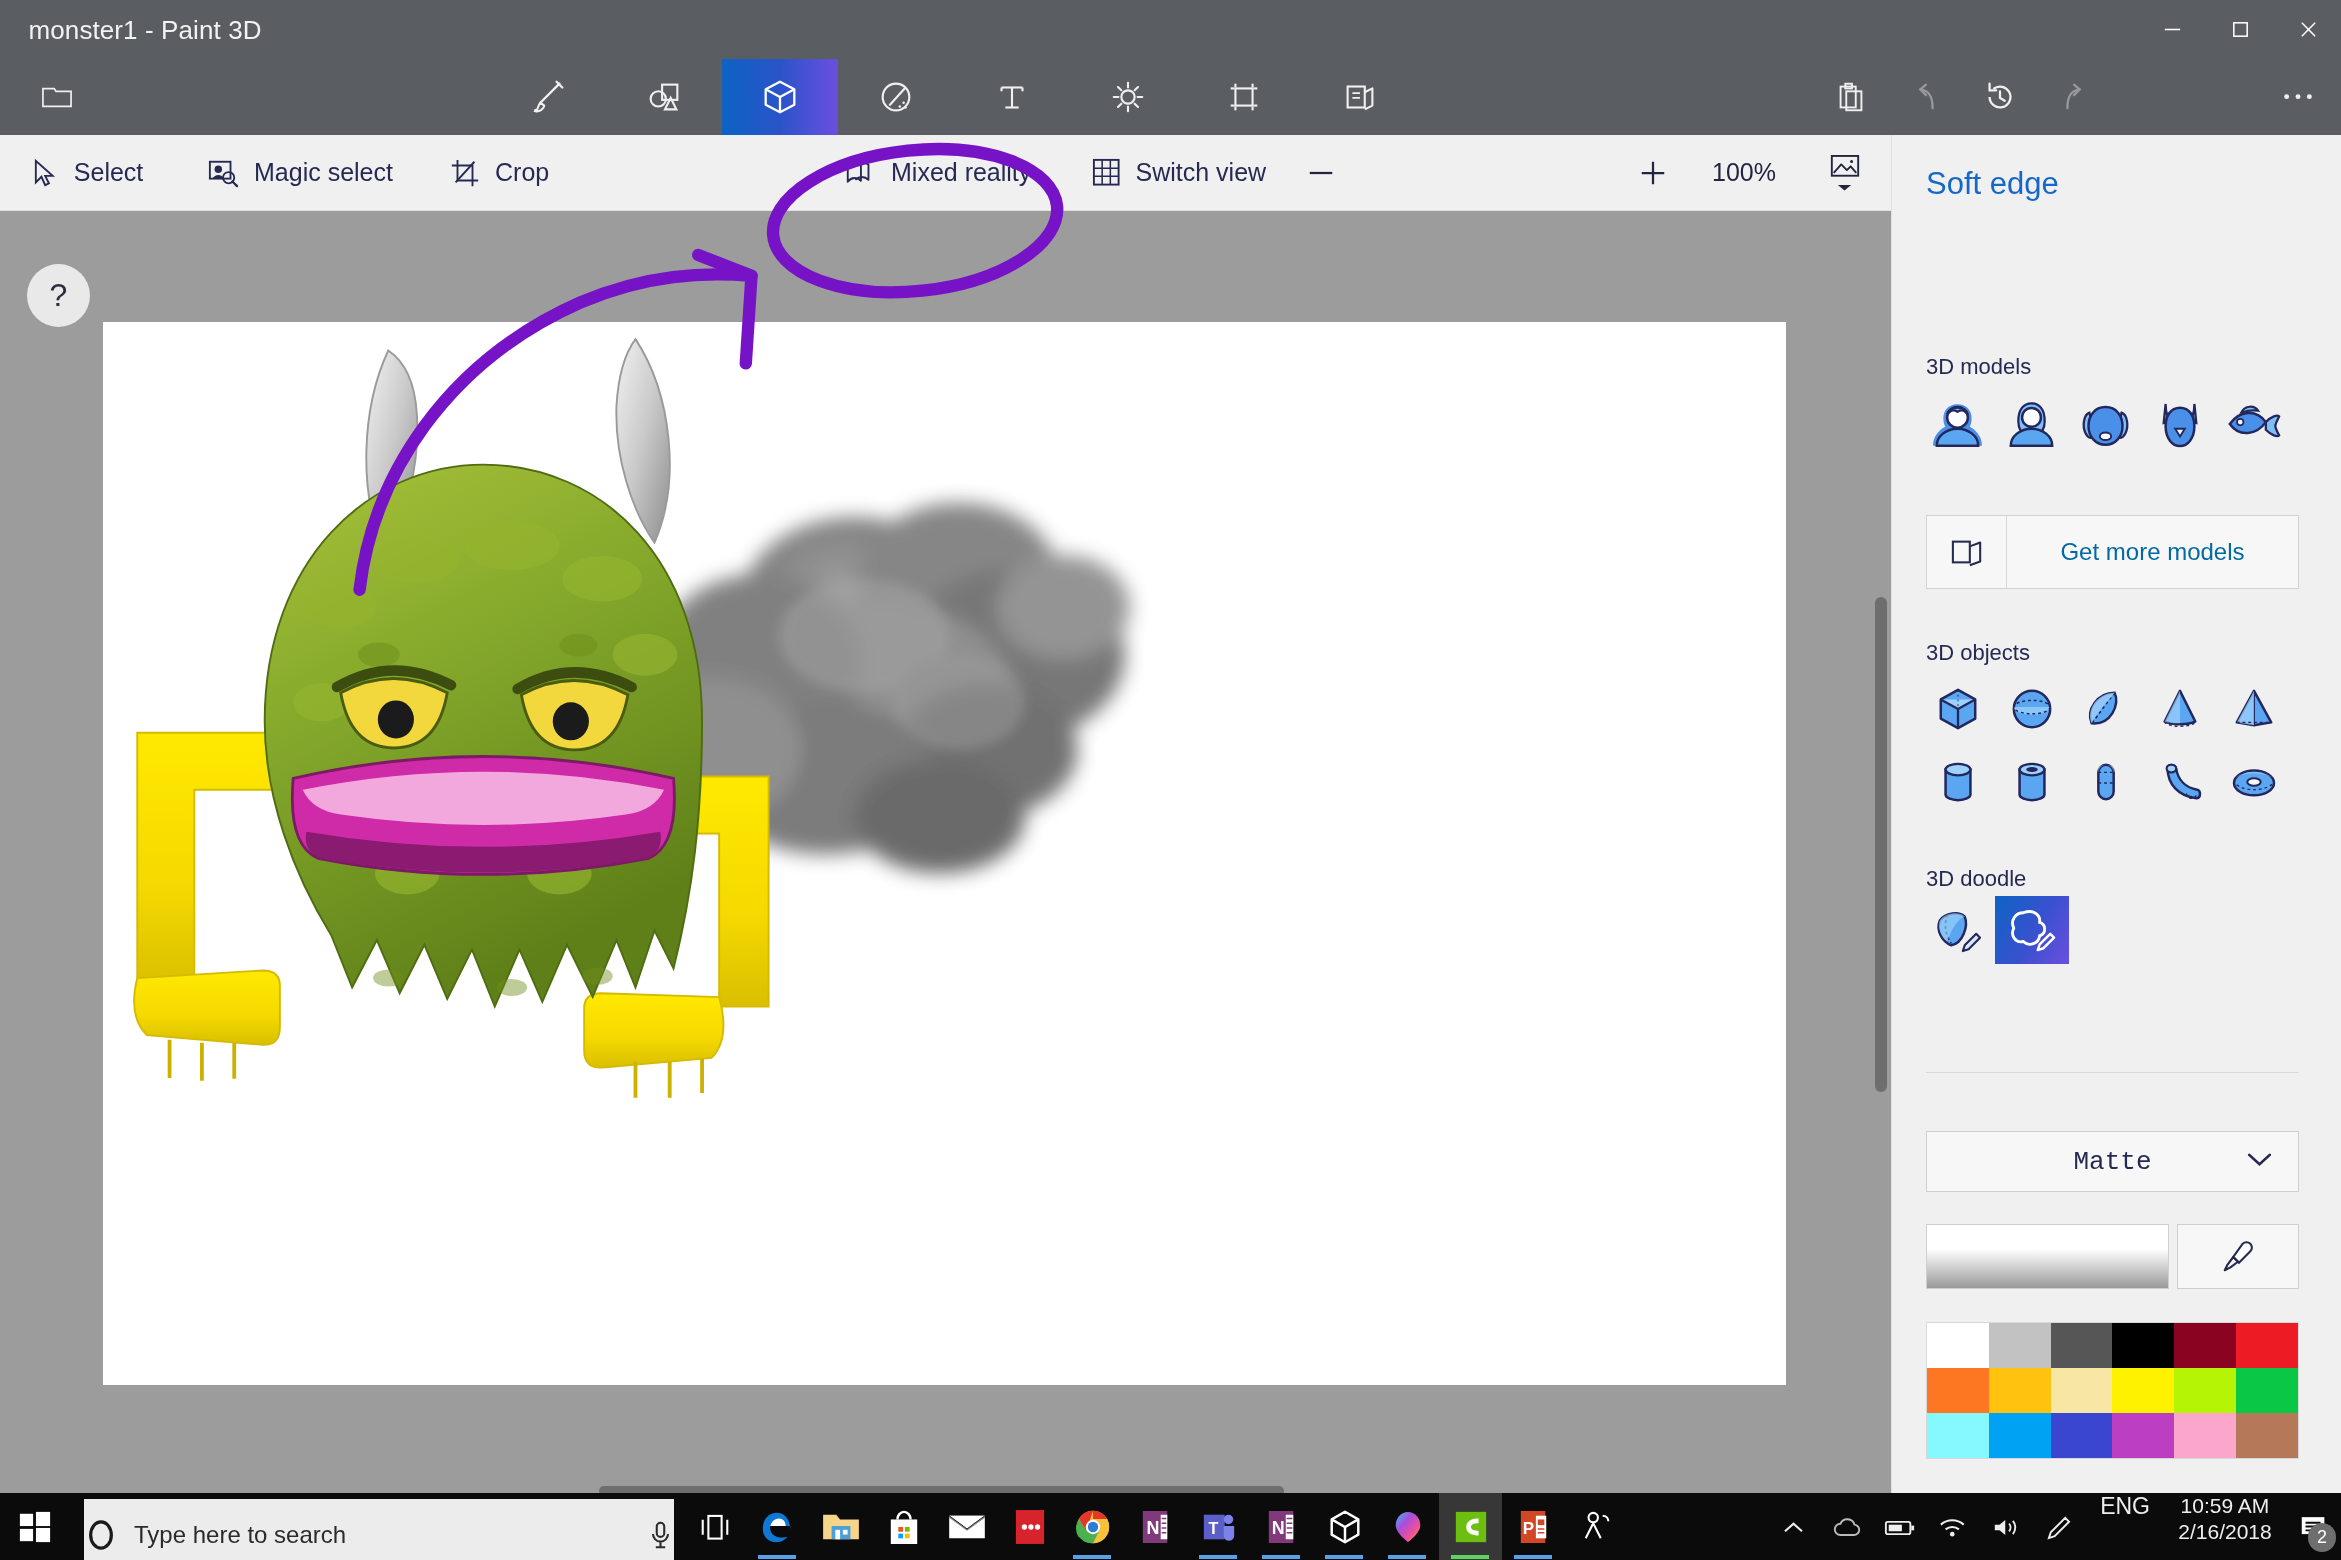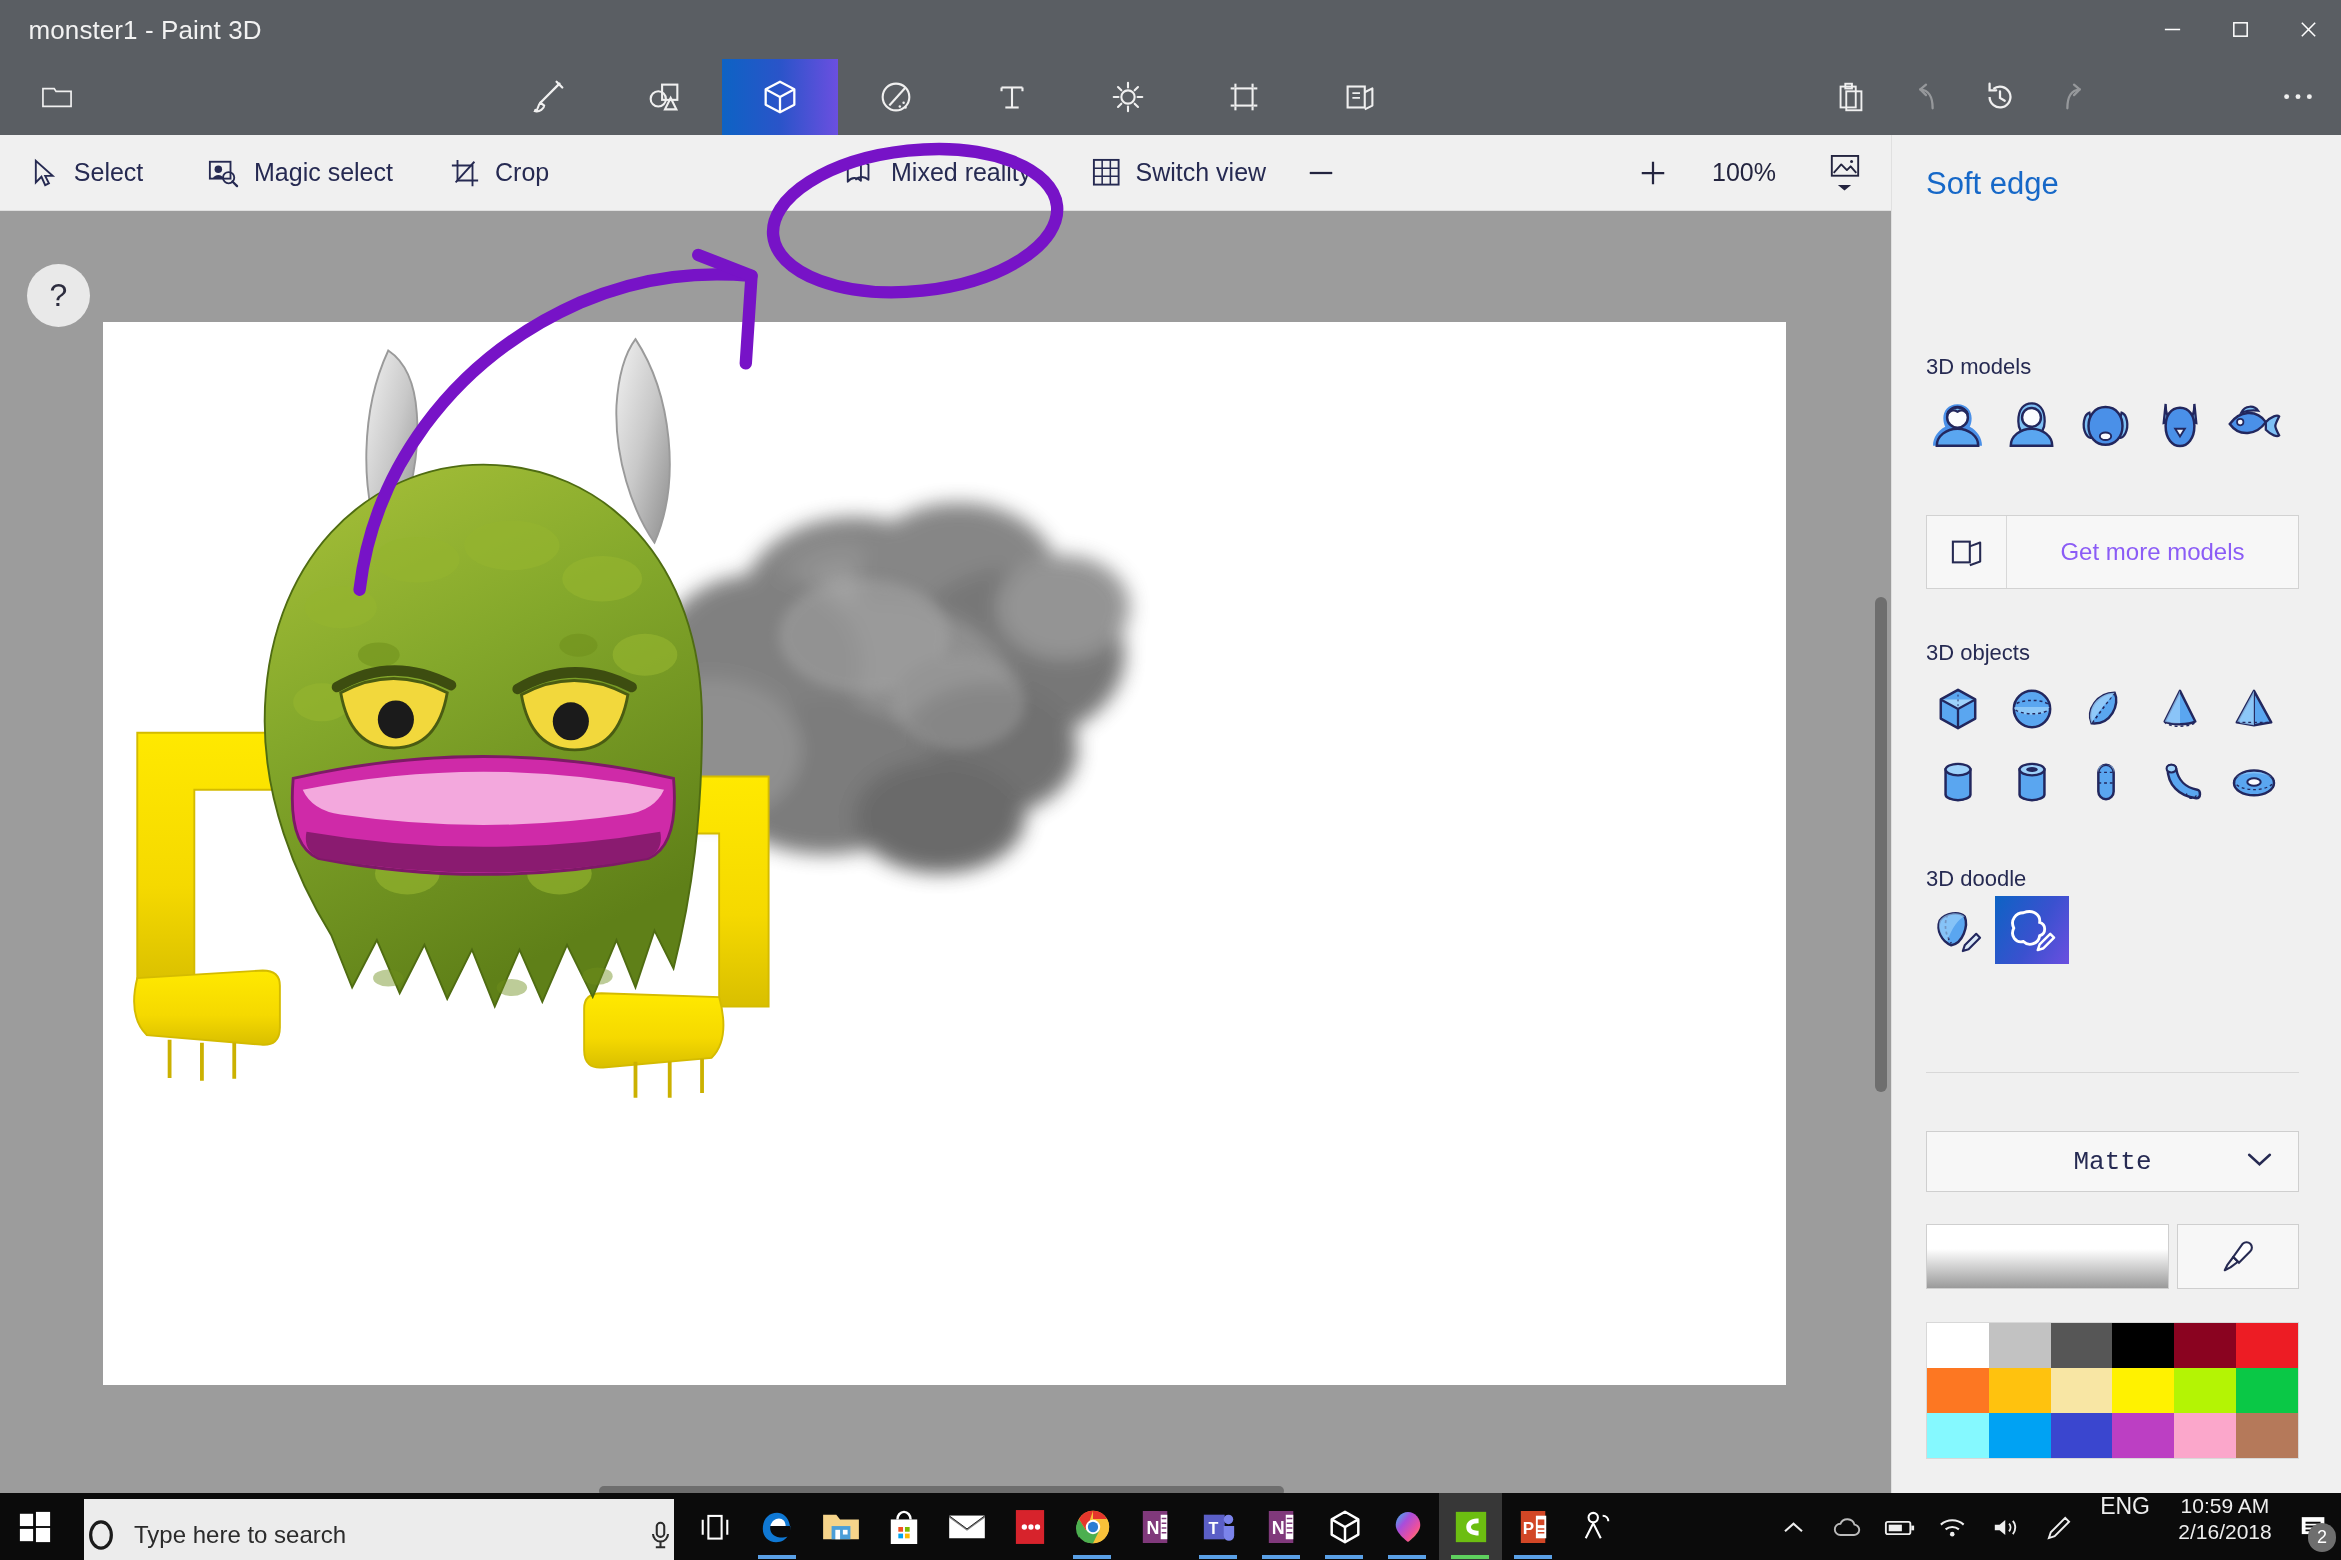--- a/index.html
+++ b/index.html
@@ -133,21 +133,21 @@
   }
 
   .getmodels {
     position:absolute; left:34px; top:380px; width:373px; height:74px;
     background:#f7f7f7; border:1px solid #d2d2d2; display:flex; align-items:center;
   }
   .gm-ico {
     width:80px; height:72px; display:flex; align-items:center; justify-content:center;
     color:#262a52; border-right:1px solid #d8d8d8;
   }
-  .gm-txt { flex:1; text-align:center; font-size:24px; color:#8b5cf6; }
+  .gm-txt { flex:1; text-align:center; font-size:24px; color:#0369a1; }
 
   .divider {
     position:absolute; left:34px; width:373px; height:1px; background:#d8d8d8;
   }
 
   .matte {
     position:absolute; left:34px; top:996px; width:373px; height:61px;
     background:#f7f7f7; border:1px solid #cfcfcf;
     display:flex; align-items:center; justify-content:center; position:absolute;font-family:Liberation Mono, monospace;
   }

